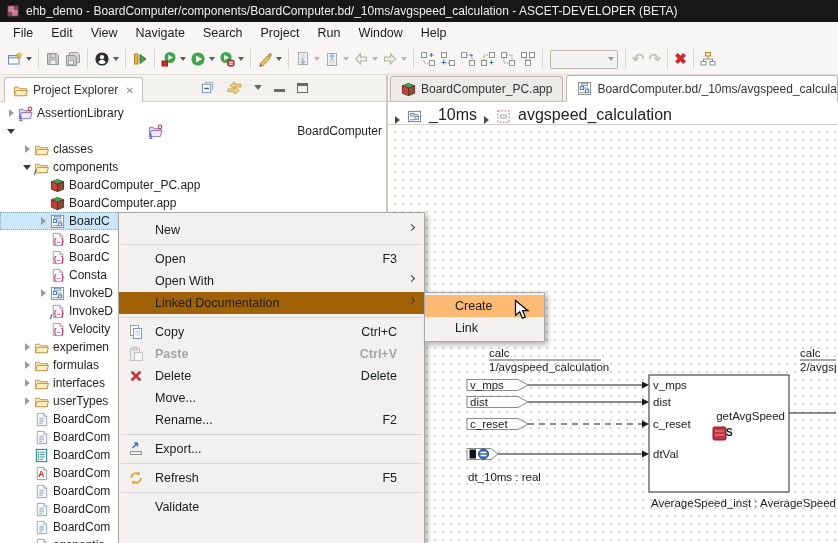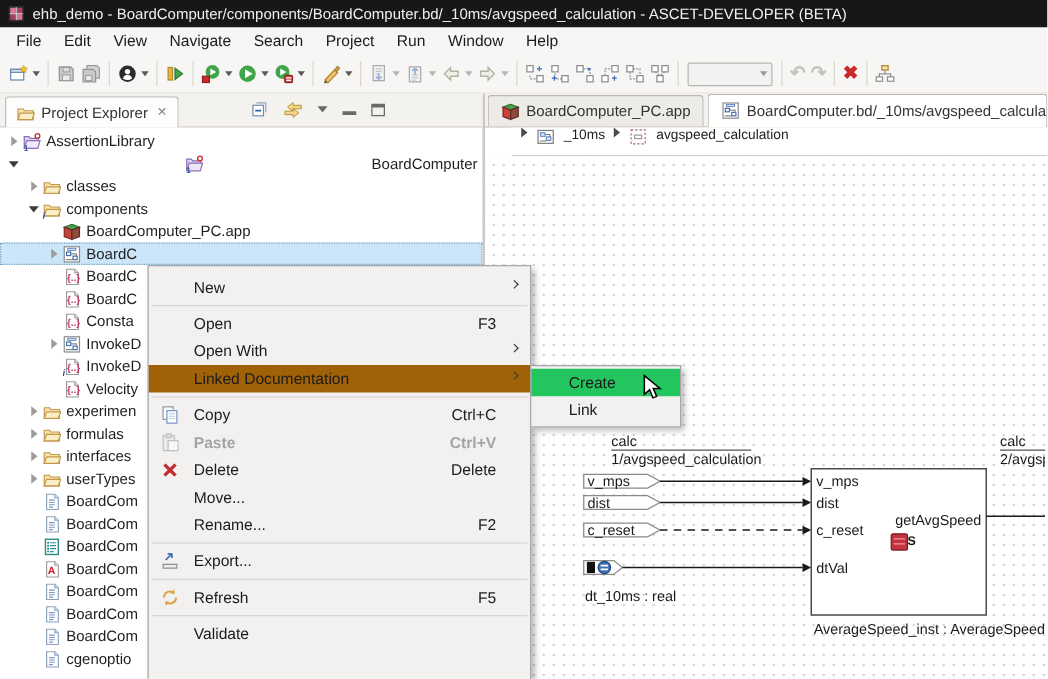--- a/index.html
+++ b/index.html
@@ -45,21 +45,21 @@
   .texp .col { width:0; height:0; border-top:4px solid transparent; border-bottom:4px solid transparent; border-left:5px solid #9c9c9c; }
   .texp .exp { width:0; height:0; border-left:4px solid transparent; border-right:4px solid transparent; border-top:5px solid #3c3c3c; }
   .trow .icon { margin-right:4px; flex:none; }
   .trow .tlabel { padding-right:4px; }
 
   
   .editor { flex:1; min-width:0; display:flex; flex-direction:column; background:#fff; }
   .tabbar { height:27px; background:#f4f2ef; border-bottom:1px solid #c7c3bc; display:flex; align-items:flex-end; padding-left:2px; gap:3px; flex:none; }
   .etab { height:25px; display:flex; align-items:center; gap:5px; padding:0 10px; font-size:12px; color:#333; background:#ecebe8; border:1px solid #bcb8b1; border-bottom:none; border-radius:3px 3px 0 0; white-space:nowrap; }
   .etab.active { background:#fff; height:27px; margin-bottom:-1px; border-bottom:1px solid #fff; flex:1; min-width:0; overflow:hidden; }
-  .breadcrumb { height:23px; border-bottom:1px solid #d2cfc9; background:#fff; display:flex; align-items:flex-start; gap:7px; padding:0 7px; font-size:11px; color:#222; flex:none;margin-left:22px; }
+  .breadcrumb { height:23px; border-bottom:1px solid #d2cfc9; background:#fff; display:flex; align-items:flex-end; gap:7px; padding:0 7px; font-size:16px; color:#222; flex:none; }
   .bc-arrow { width:0; height:0; border-top:4px solid transparent; border-bottom:4px solid transparent; border-left:5px solid #4a4a4a; }
   .canvas { flex:1; position:relative; background:#fff;
             background-image:radial-gradient(circle,#d2d2d2 1px,transparent 1.3px);
             background-size:8px 8px; background-position:3px 3px; }
   .canvas svg.diagram { position:absolute; inset:0; }
   .dtext { font-family:"Liberation Sans",sans-serif; font-size:11.5px; fill:#1a1a1a; }
 
   
   .ctxmenu { position:absolute; left:118px; top:212px; width:307px; height:340px; background:#f2f1f0; border:1px solid #a7a7a7; box-shadow:3px 3px 5px rgba(0,0,0,.28); padding-top:6px; z-index:40; }
   .cmi { height:22px; display:flex; align-items:center; position:relative; padding-left:36px; font-size:12.5px; color:#1b1b1b; }
@@ -67,21 +67,21 @@
   .cmi .micon svg { width:16px; height:16px; display:block; }
   .cmi.hl { background:#a16207; }
   .cmi.disabled { color:#a4a4a4;font-weight:bold; }
   .cmi .sc { position:absolute; right:27px; color:#1b1b1b; }
   .cmi.disabled .sc { color:#a4a4a4; }
   .cmi .subarrow { position:absolute; right:10px; top:6px; width:5px; height:5px; border-top:1.6px solid #3c3c3c; border-right:1.6px solid #3c3c3c; transform:rotate(45deg); }
   .csep { height:1px; background:#d8d6d4; margin:3px 2px; }
 
   .submenu { position:absolute; left:424px; top:292px; width:121px; background:#f2f1f0; border:1px solid #a7a7a7; box-shadow:3px 3px 5px rgba(0,0,0,.28); padding:2px 0; z-index:50; }
   .smi { height:22px; display:flex; align-items:center; padding-left:30px; font-size:12.5px; color:#1b1b1b; }
-  .smi.hl { background:#22c55e; }
+  .smi.hl { background:#fdba74; }
 
   .cursor { position:absolute; left:514px; top:299px; z-index:60; pointer-events:none; }
 </style>
 </head>
 <body>
 
 <div class="titlebar">
   <span class="icon">
       <svg viewBox="0 0 16 16">
         <rect x="1" y="1" width="14" height="14" fill="#2d2d2d"></rect>
@@ -414,20 +414,31 @@
         <div class="trow" style="padding-left: 36px;">
           <span class="texp"></span>
           <span class="icon">
             <svg viewBox="0 0 16 16">
               <path d="M8 1.5L14.5 4 8 6.5 1.5 4z" fill="#49a04f" stroke="#2f6e2f"></path>
               <path d="M1.5 4v8L8 14.5v-8z" fill="#c64338" stroke="#7d2424"></path>
               <path d="M14.5 4v8L8 14.5v-8z" fill="#8c4b3d" stroke="#5d2b20"></path>
             </svg>
           </span>
           <span class="tlabel">BoardComputer_PC.app</span>
+        </div>
+        <div class="trow" style="padding-left: 36px;">
+          <span class="texp"></span>
+          <span class="icon">
+            <svg viewBox="0 0 16 16">
+              <path d="M8 1.5L14.5 4 8 6.5 1.5 4z" fill="#49a04f" stroke="#2f6e2f"></path>
+              <path d="M1.5 4v8L8 14.5v-8z" fill="#c64338" stroke="#7d2424"></path>
+              <path d="M14.5 4v8L8 14.5v-8z" fill="#8c4b3d" stroke="#5d2b20"></path>
+            </svg>
+          </span>
+          <span class="tlabel">BoardComputer.app</span>
         </div>
         <div class="trow selected" style="padding-left: 36px;">
           <span class="texp">
             <span class="col"></span>
           </span>
           <span class="icon">
             <svg viewBox="0 0 16 16">
               <rect x="1.5" y="1.5" width="13" height="13" fill="#fff" stroke="#8a8a8a"></rect>
               <rect x="4.5" y="2.8" width="7" height="1.8" fill="#d6e4f5" stroke="#3c6eb4" stroke-width=".6"></rect>
               <rect x="3.5" y="6" width="3.5" height="3" fill="none" stroke="#3c6eb4"></rect>

